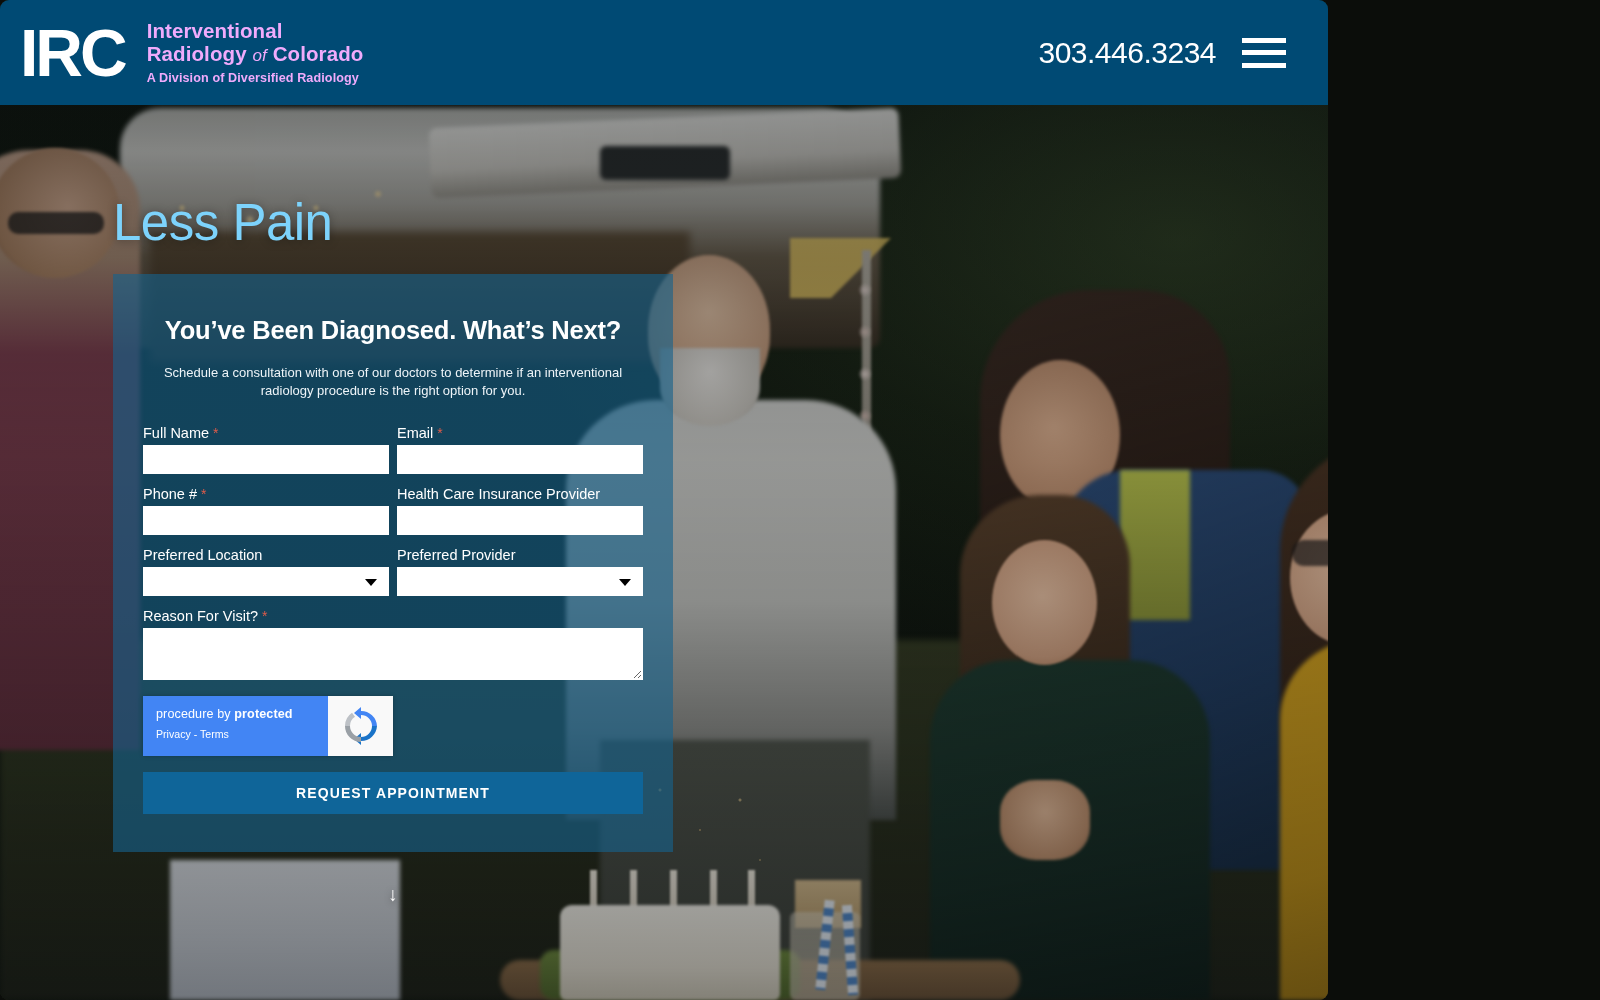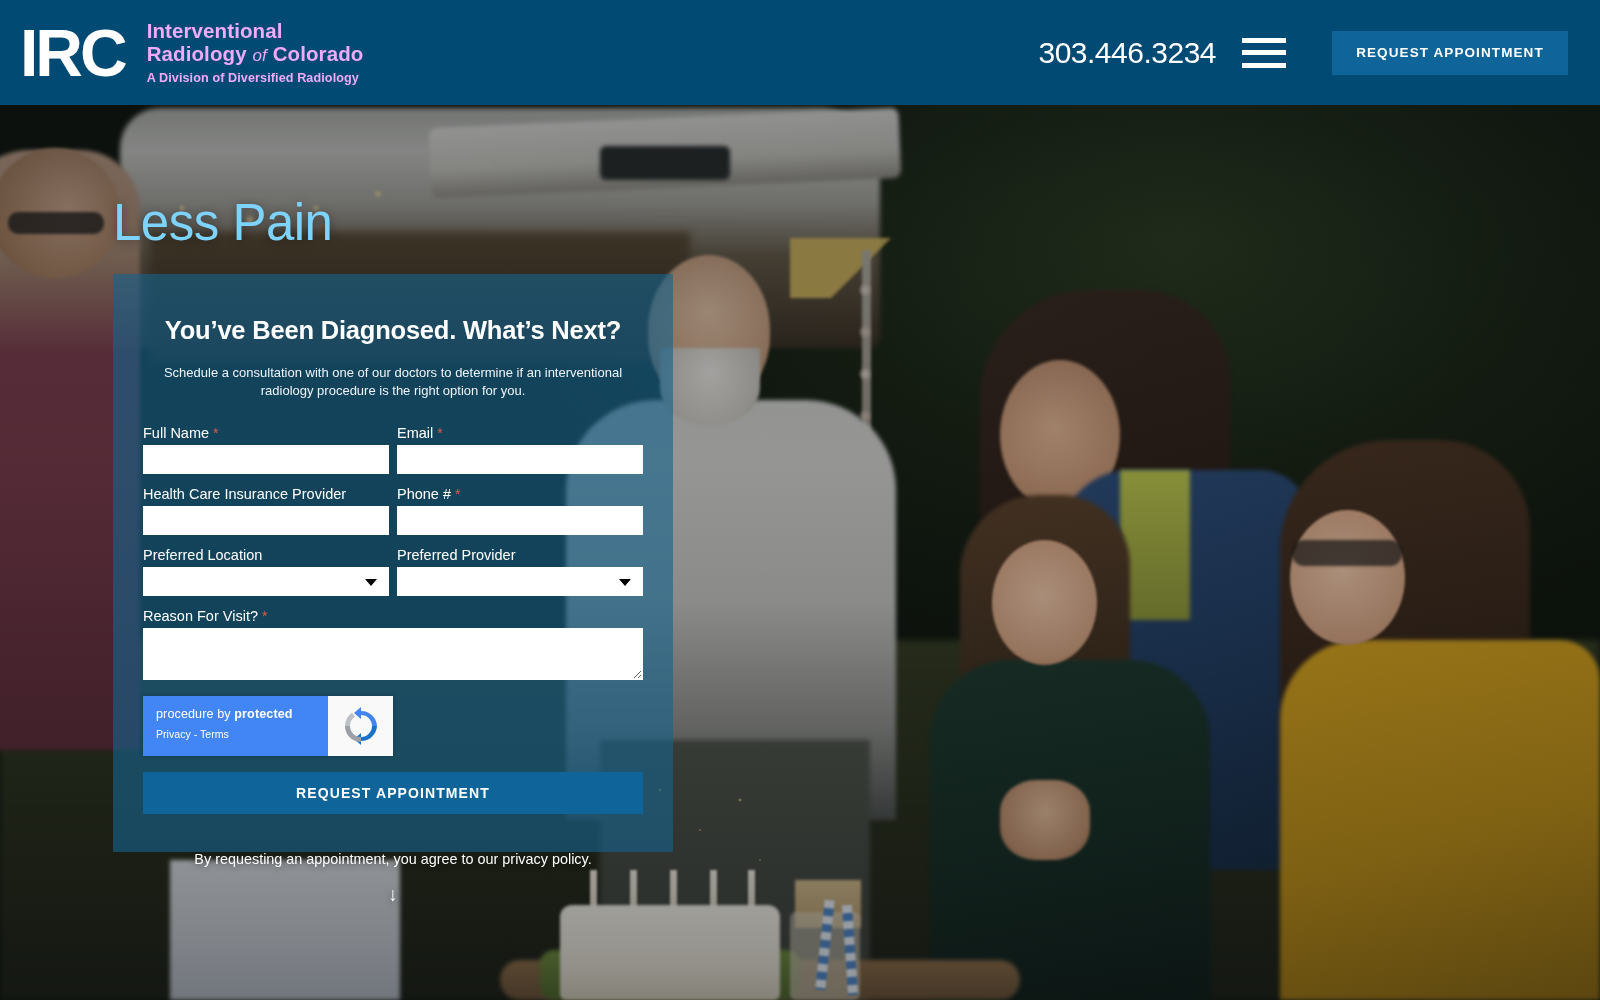--- a/index.html
+++ b/index.html
@@ -7,23 +7,24 @@
   html, body {
     width: 1600px;
     height: 1000px;
     overflow: hidden;
     font-family: "Liberation Sans", sans-serif;
     background: #0b0d0a;
   }
 
   .page {
     position: relative;
-    width: 1600px;
+    width: 1328px;
     height: 1000px;
     overflow: hidden;
+    border-radius: 9px;
   }
 
   
   .hero-photo {
     position: absolute;
     left: 0; top: 0;
     width: 1600px; height: 1000px;
     background:
       
       radial-gradient(ellipse 700px 420px at 1180px 240px, rgba(46,62,33,0.95) 0%, rgba(24,34,18,0.9) 55%, rgba(14,20,11,0.95) 100%),
@@ -506,25 +507,25 @@
           <input class="finput" type="text" value="" style="">
         </div>
         <div class="field">
           <label class="flabel"><span>Email</span> <span class="req">*</span></label>
           <input class="finput" type="text" value="" style="">
         </div>
       </div>
 
       <div class="row field-gap">
         <div class="field">
+          <label class="flabel"><span>Phone #</span> <span class="req">*</span></label>
+          <input class="finput" type="text" value="" style="">
+        </div>
+        <div class="field">
           <label class="flabel"><span>Health Care Insurance Provider</span></label>
-          <input class="finput" type="text" value="" style="">
-        </div>
-        <div class="field">
-          <label class="flabel"><span>Phone #</span> <span class="req">*</span></label>
           <input class="finput" type="text" value="" style="">
         </div>
       </div>
 
       <div class="row field-gap">
         <div class="field">
           <label class="flabel"><span>Preferred Location</span></label>
           <div class="fselect-wrap">
             <select class="fselect"><option></option></select>
             <span class="caret"></span>
@@ -556,16 +557,15 @@
             <path d="M20 31 A11 11 0 0 1 9 20 L4 20 A16 16 0 0 0 20 36 Z" fill="#9aa0a6"></path>
             <path d="M9 20 A11 11 0 0 1 14 10.8 L11 6.7 A16 16 0 0 0 4 20 Z" fill="#bdc1c6"></path>
           </svg>
         </div>
       </div>
 
       <button class="btn-submit">REQUEST APPOINTMENT</button>
     </div>
   </section>
 
-  <p class="privacy-note">By requesting an appointment, you agree to our privacy policy.</p>
   <div class="scroll-arrow">↓</div>
 
 </div>
 
 </body></html>

